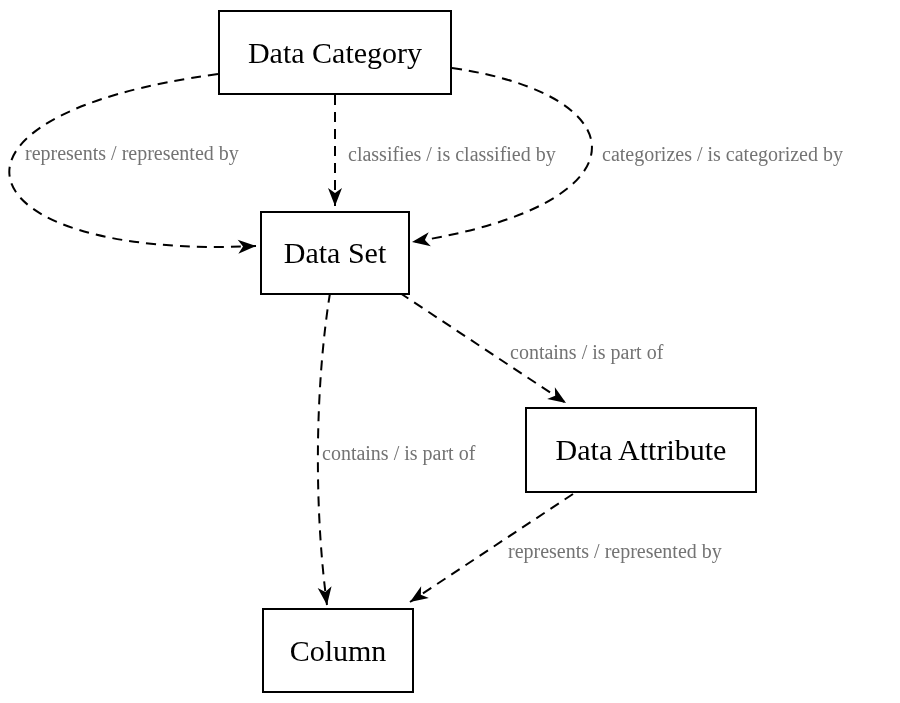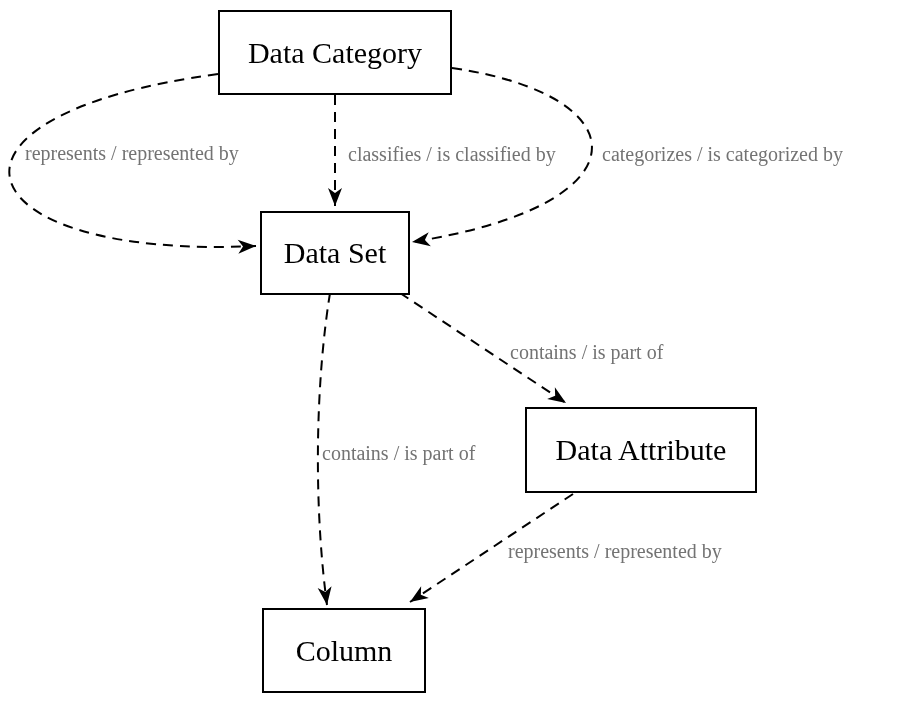--- a/index.html
+++ b/index.html
@@ -36,21 +36,21 @@
     display: flex;
     align-items: center;
     justify-content: center;
     font-size: 30px;
     color: #000000;
     white-space: nowrap;
   }
   .node-data-category { left: 218px; top: 10px;  width: 234px; height: 85px; }
   .node-data-set      { left: 260px; top: 211px; width: 150px; height: 84px; }
   .node-data-attribute{ left: 525px; top: 407px; width: 232px; height: 86px; }
-  .node-column        { left: 262px; top: 608px; width: 164px; height: 85px; }
+  .node-column        { left: 262px; top: 608px; width: 152px; height: 85px; }
   .edge-label {
     position: absolute;
     font-size: 20px;
     line-height: 20px;
     color: #737373;
     white-space: nowrap;
   }
   .label-represents-left   { left: 25px;  top: 143px; }
   .label-classifies        { left: 325px; top: 144px; margin-left: 23px; }
   .label-categorizes       { left: 602px; top: 144px; }

